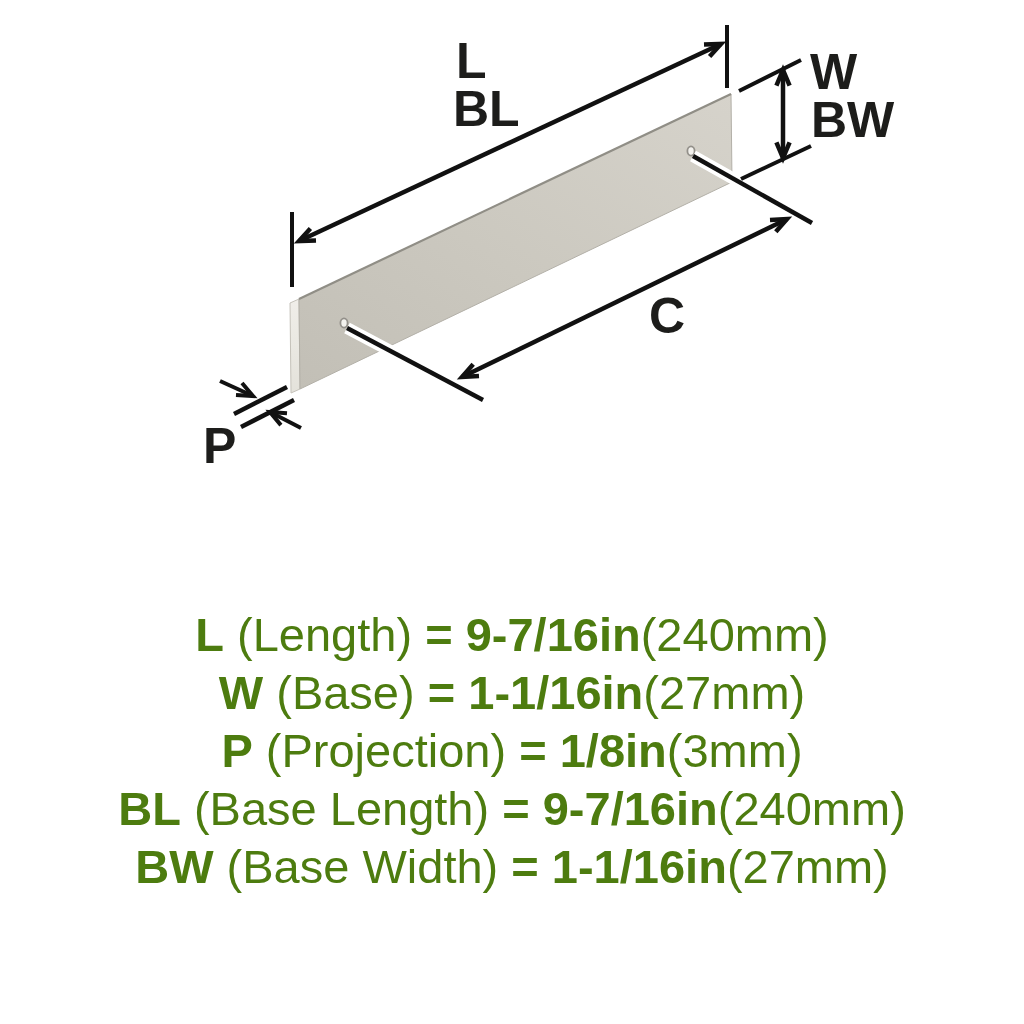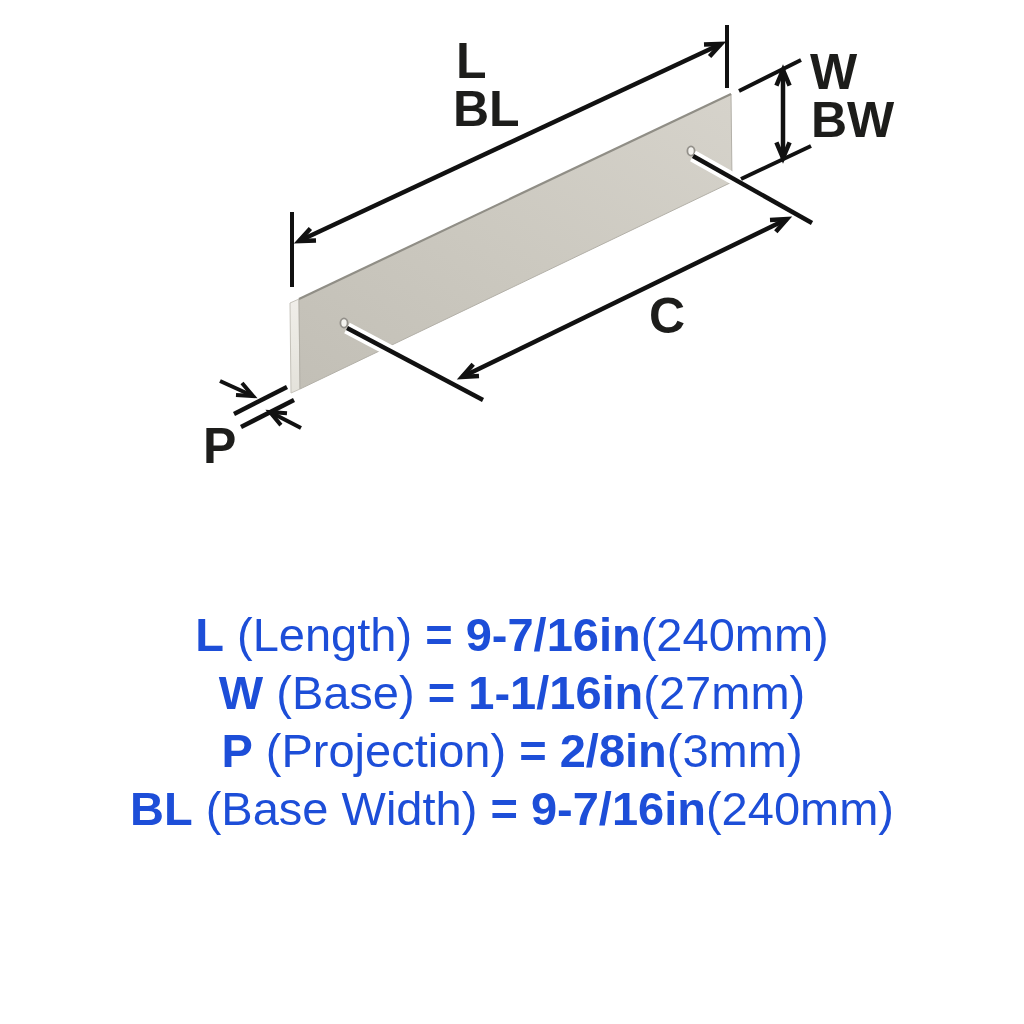--- a/index.html
+++ b/index.html
@@ -25,21 +25,21 @@
     font-weight: bold;
     font-size: 50px;
     fill: #1d1d1b;
   }
   .spec-block {
     position: absolute;
     left: 0;
     top: 606px;
     width: 1024px;
     text-align: center;
-    color: #1d4ed8;
+    color: #4d7c0f;
     font-size: 47px;
     line-height: 58px;
     white-space: nowrap;
   }
   .spec-line { }
   .b { font-weight: bold; }
   .r { font-weight: normal; }
 </style>
 </head>
 <body>
@@ -127,23 +127,29 @@
     <div class="spec-line">
       <span class="b">W</span>
       <span class="r">(Base)</span>
       <span class="b">=</span>
       <span class="b">1-1/16in</span><span class="r">(27mm)</span>
     </div>
     <div class="spec-line">
       <span class="b">P</span>
       <span class="r">(Projection)</span>
       <span class="b">=</span>
-      <span class="b">2/8in</span><span class="r">(3mm)</span>
+      <span class="b">1/8in</span><span class="r">(3mm)</span>
     </div>
     <div class="spec-line">
       <span class="b">BL</span>
+      <span class="r">(Base Length)</span>
+      <span class="b">=</span>
+      <span class="b">9-7/16in</span><span class="r">(240mm)</span>
+    </div>
+    <div class="spec-line">
+      <span class="b">BW</span>
       <span class="r">(Base Width)</span>
       <span class="b">=</span>
-      <span class="b">9-7/16in</span><span class="r">(240mm)</span>
+      <span class="b">1-1/16in</span><span class="r">(27mm)</span>
     </div>
   </div>
 
 </div>
 
 </body></html>

